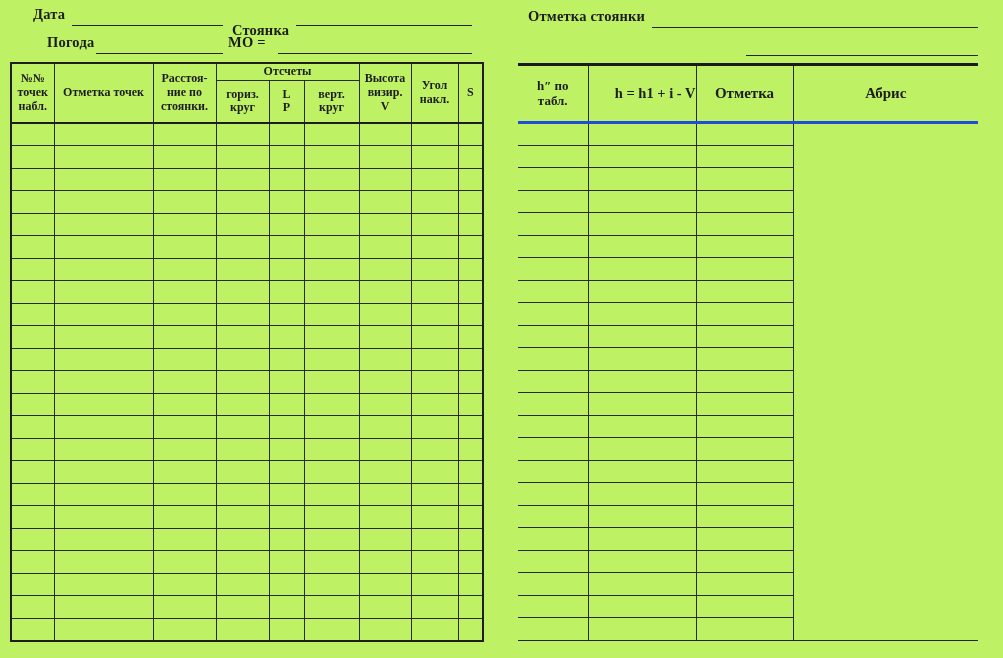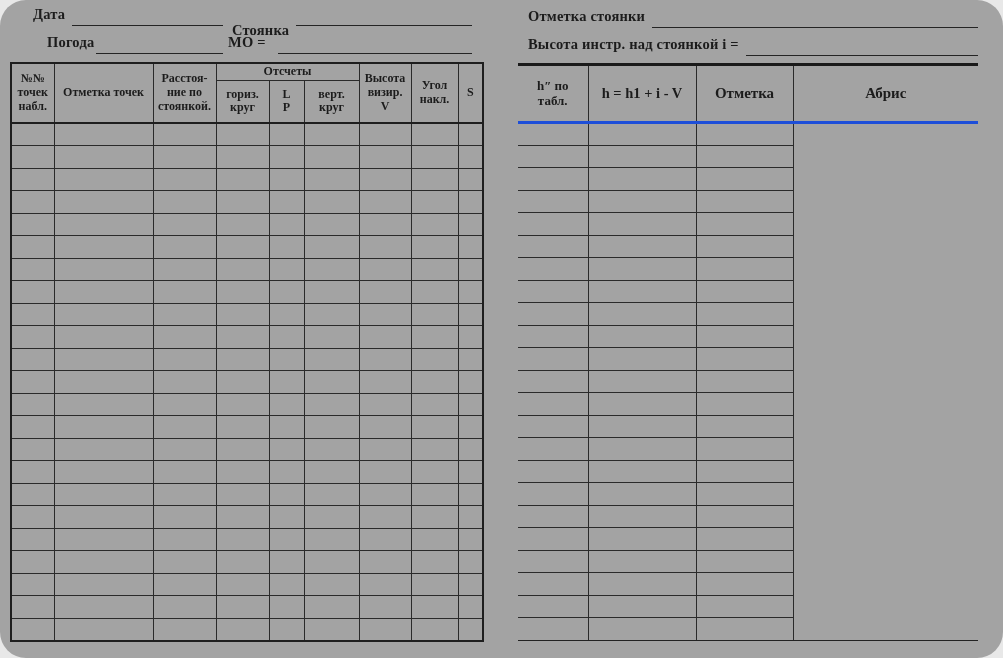--- a/index.html
+++ b/index.html
@@ -1,18 +1,18 @@
 <!DOCTYPE html>
 <html><head>
 <meta charset="utf-8">
 <style>
   html,body{margin:0;padding:0;background:#e8e8e8;}
   .canvas{
-    position:relative;width:1003px;height:658px;background:#a3a3a3;
-    font-family:"Liberation Serif",serif;color:#1c1c1c;overflow:hidden;border-radius:26px;
+    position:relative;width:1003px;height:658px;background:#bef264;
+    font-family:"Liberation Serif",serif;color:#1c1c1c;overflow:hidden;
   }
   .page{position:absolute;top:0;height:658px;}
   .page-left{left:0;width:503px;}
   .page-right{left:503px;width:500px;}
 
   .flabel{
     position:absolute;font-weight:bold;font-size:14.5px;
     letter-spacing:.2px;white-space:nowrap;
   }
   .fline{position:absolute;height:0;border-bottom:1.7px solid #242424;}
@@ -41,21 +41,21 @@
     border-left:1.5px solid #2a2a2a;border-right:1.5px solid #2a2a2a;
   }
   .hts-table th:first-child,.hts-table td:first-child{border-left:none;}
   .hts-table th:last-child{border-right:none;}
   .hts-table thead{border-bottom:3px solid #1d4ed8;}
   .hts-table thead tr{height:58px;}
   .hts-table thead th{
     font-weight:bold;text-align:center;vertical-align:middle;
     white-space:pre-line;font-size:13px;line-height:1.15;
   }
-  .hts-table th.formula-col{font-size:14.5px;}
+  .hts-table th.formula-col{font-size:14.5px;text-align:right;}
   .hts-table th.mark-col,.hts-table th.abris-col{font-size:15px;}
   .hts-table tbody tr{height:22.5px;}
   .hts-table tbody td{border-bottom:1.2px solid #2a2a2a;}
   .hts-table tbody tr:last-child td{border-bottom:1.7px solid #222;}
   .hts-table td.abris-cell{border-right:none;border-bottom:1.7px solid #222;}
 </style>
 </head>
 <body>
 
 <div class="canvas">
@@ -87,21 +87,21 @@
           <col style="width:25px">
       </colgroup>
       <thead>
         <tr class="group-row">
           <th rowspan="2">№№
 точек
 набл.</th>
           <th rowspan="2" class="char-col">Отметка точек</th>
           <th rowspan="2">Расстоя-
 ние по
-стоянкой.</th>
+стоянки.</th>
           <th colspan="3">Отсчеты</th>
           <th rowspan="2">Высота
 визир.
 V</th>
           <th rowspan="2">Угол
 накл.</th>
           <th rowspan="2" class="s-col">S</th>
         </tr>
         <tr class="sub-row">
           <th>гориз.
@@ -368,21 +368,20 @@
           </tr>
         </tbody>
     </table>
   </section>
 
   <section class="page page-right">
 
     <span class="flabel" style="left:25px;top:8px">Отметка стоянки</span>
     <span class="fline" style="left:149px;top:27px;width:326px"></span>
 
-    <span class="flabel" style="left:25px;top:36px">Высота инстр. над стоянкой i =</span>
     <span class="fline" style="left:243px;top:55px;width:232px"></span>
 
     <table class="hts-table">
       <colgroup>
         <col style="width:70px">
           <col style="width:108px">
         <col style="width:97px">
           <col style="width:185px">
       </colgroup>
       <thead>

